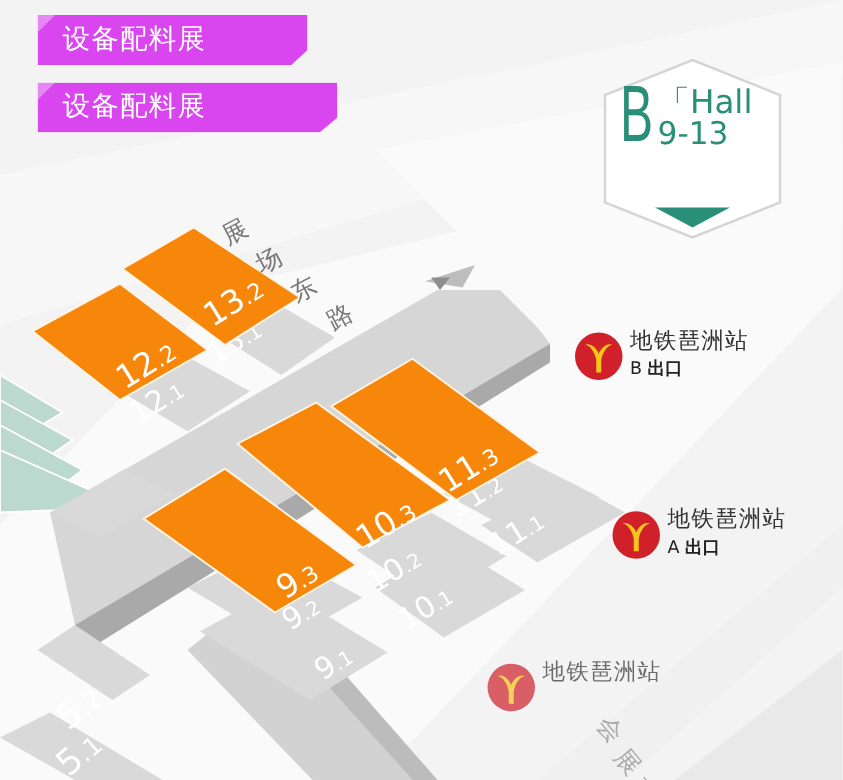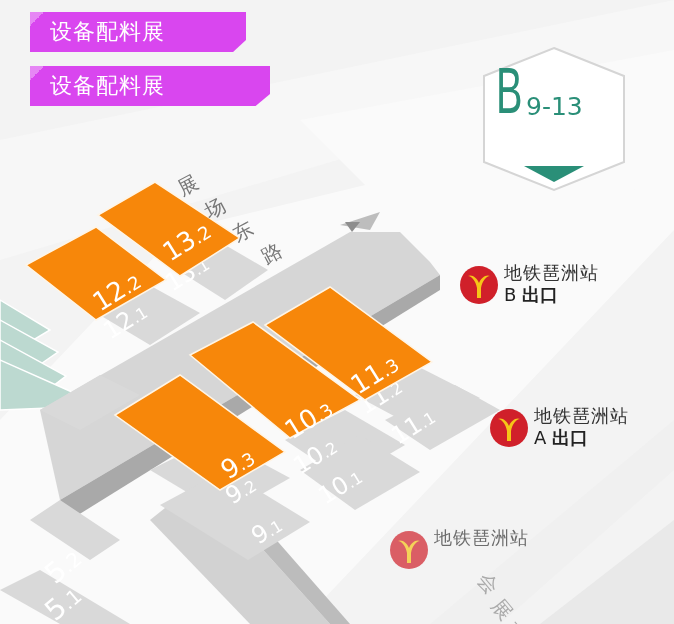--- a/index.html
+++ b/index.html
@@ -42,21 +42,21 @@
   .metro {
     position: absolute; display: flex; align-items: flex-start;
   }
   .metro-logo {
     width: 38px; height: 38px; border-radius: 50%; background: #d0202a;
     position: relative; margin-right: 6px; margin-top: 4px;
   }
   .metro-logo svg { position: absolute; left: 0; top: 0; }
   .metro-text { line-height: 22px; }
   .metro-name { font-size: 18px; color: #333; letter-spacing: 1px; }
-  .metro-exit { font-size: 18px; color: #222; }
+  .metro-exit { font-size: 14px; color: #222; }
   .metro-exit b { font-weight: 700; }
   #metro-c { opacity: 0.7; }
 
   .road-label {
     position: absolute; font-size: 20px; color: #777;
   }
 </style>
 </head>
 <body>
 
@@ -131,20 +131,21 @@
 
 <div class="banner" id="banner-1">设备配料展</div>
 <div class="banner" id="banner-2">设备配料展</div>
 
 <div class="hall-badge">
   <svg width="152" height="146" viewBox="0 0 152 146">
     <polygon points="76,2 146,30 146,116 76,144 6,116 6,30" fill="#ffffff" stroke="#d5d5d5" stroke-width="2"></polygon>
     <polygon points="46,120 106,120 76,136" fill="#2a8f78"></polygon>
   </svg>
   <span class="hall-letter">B</span>
+  <span class="hall-word"><span>「</span><span>Hall</span></span>
   <span class="hall-range">9-13</span>
 </div>
 
 <div class="road-label" style="left:178px;top:172px;transform:rotate(-28deg);">
   <span>展</span>
 </div>
 <div class="road-label" style="left:205px;top:195px;transform:rotate(-28deg);">
   <span>场</span>
 </div>
 <div class="road-label" style="left:233px;top:218px;transform:rotate(-28deg);">

